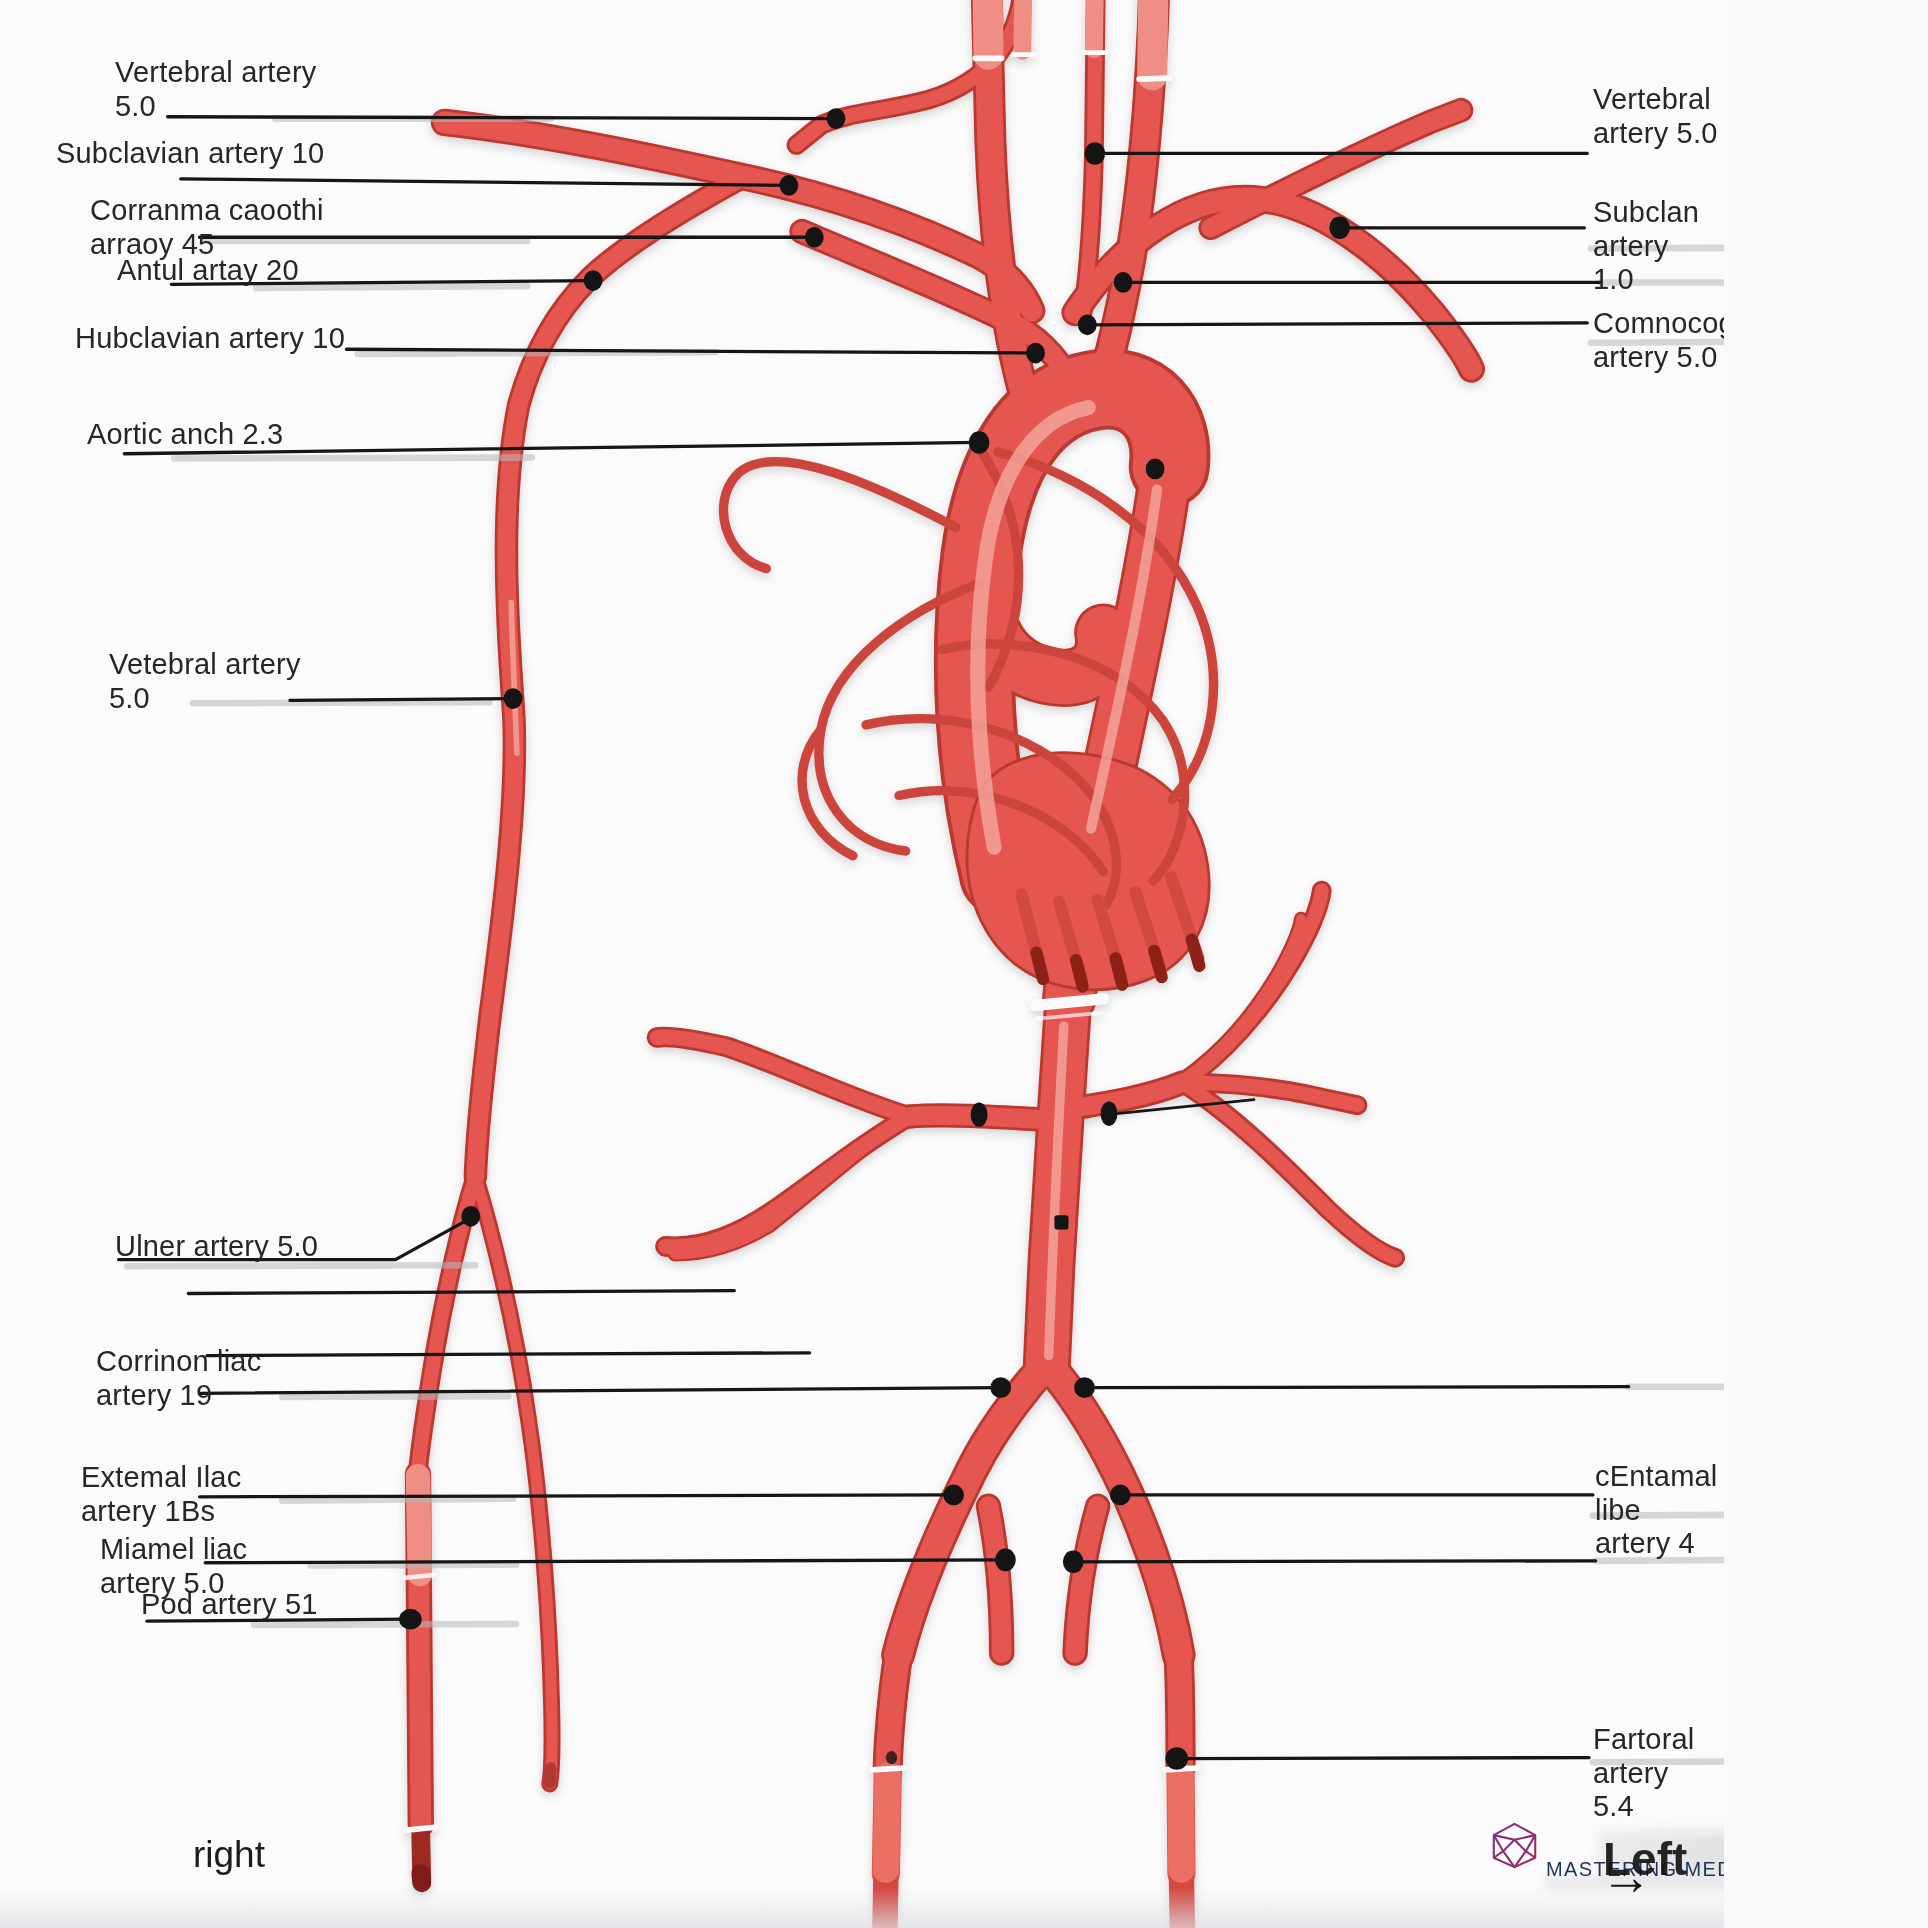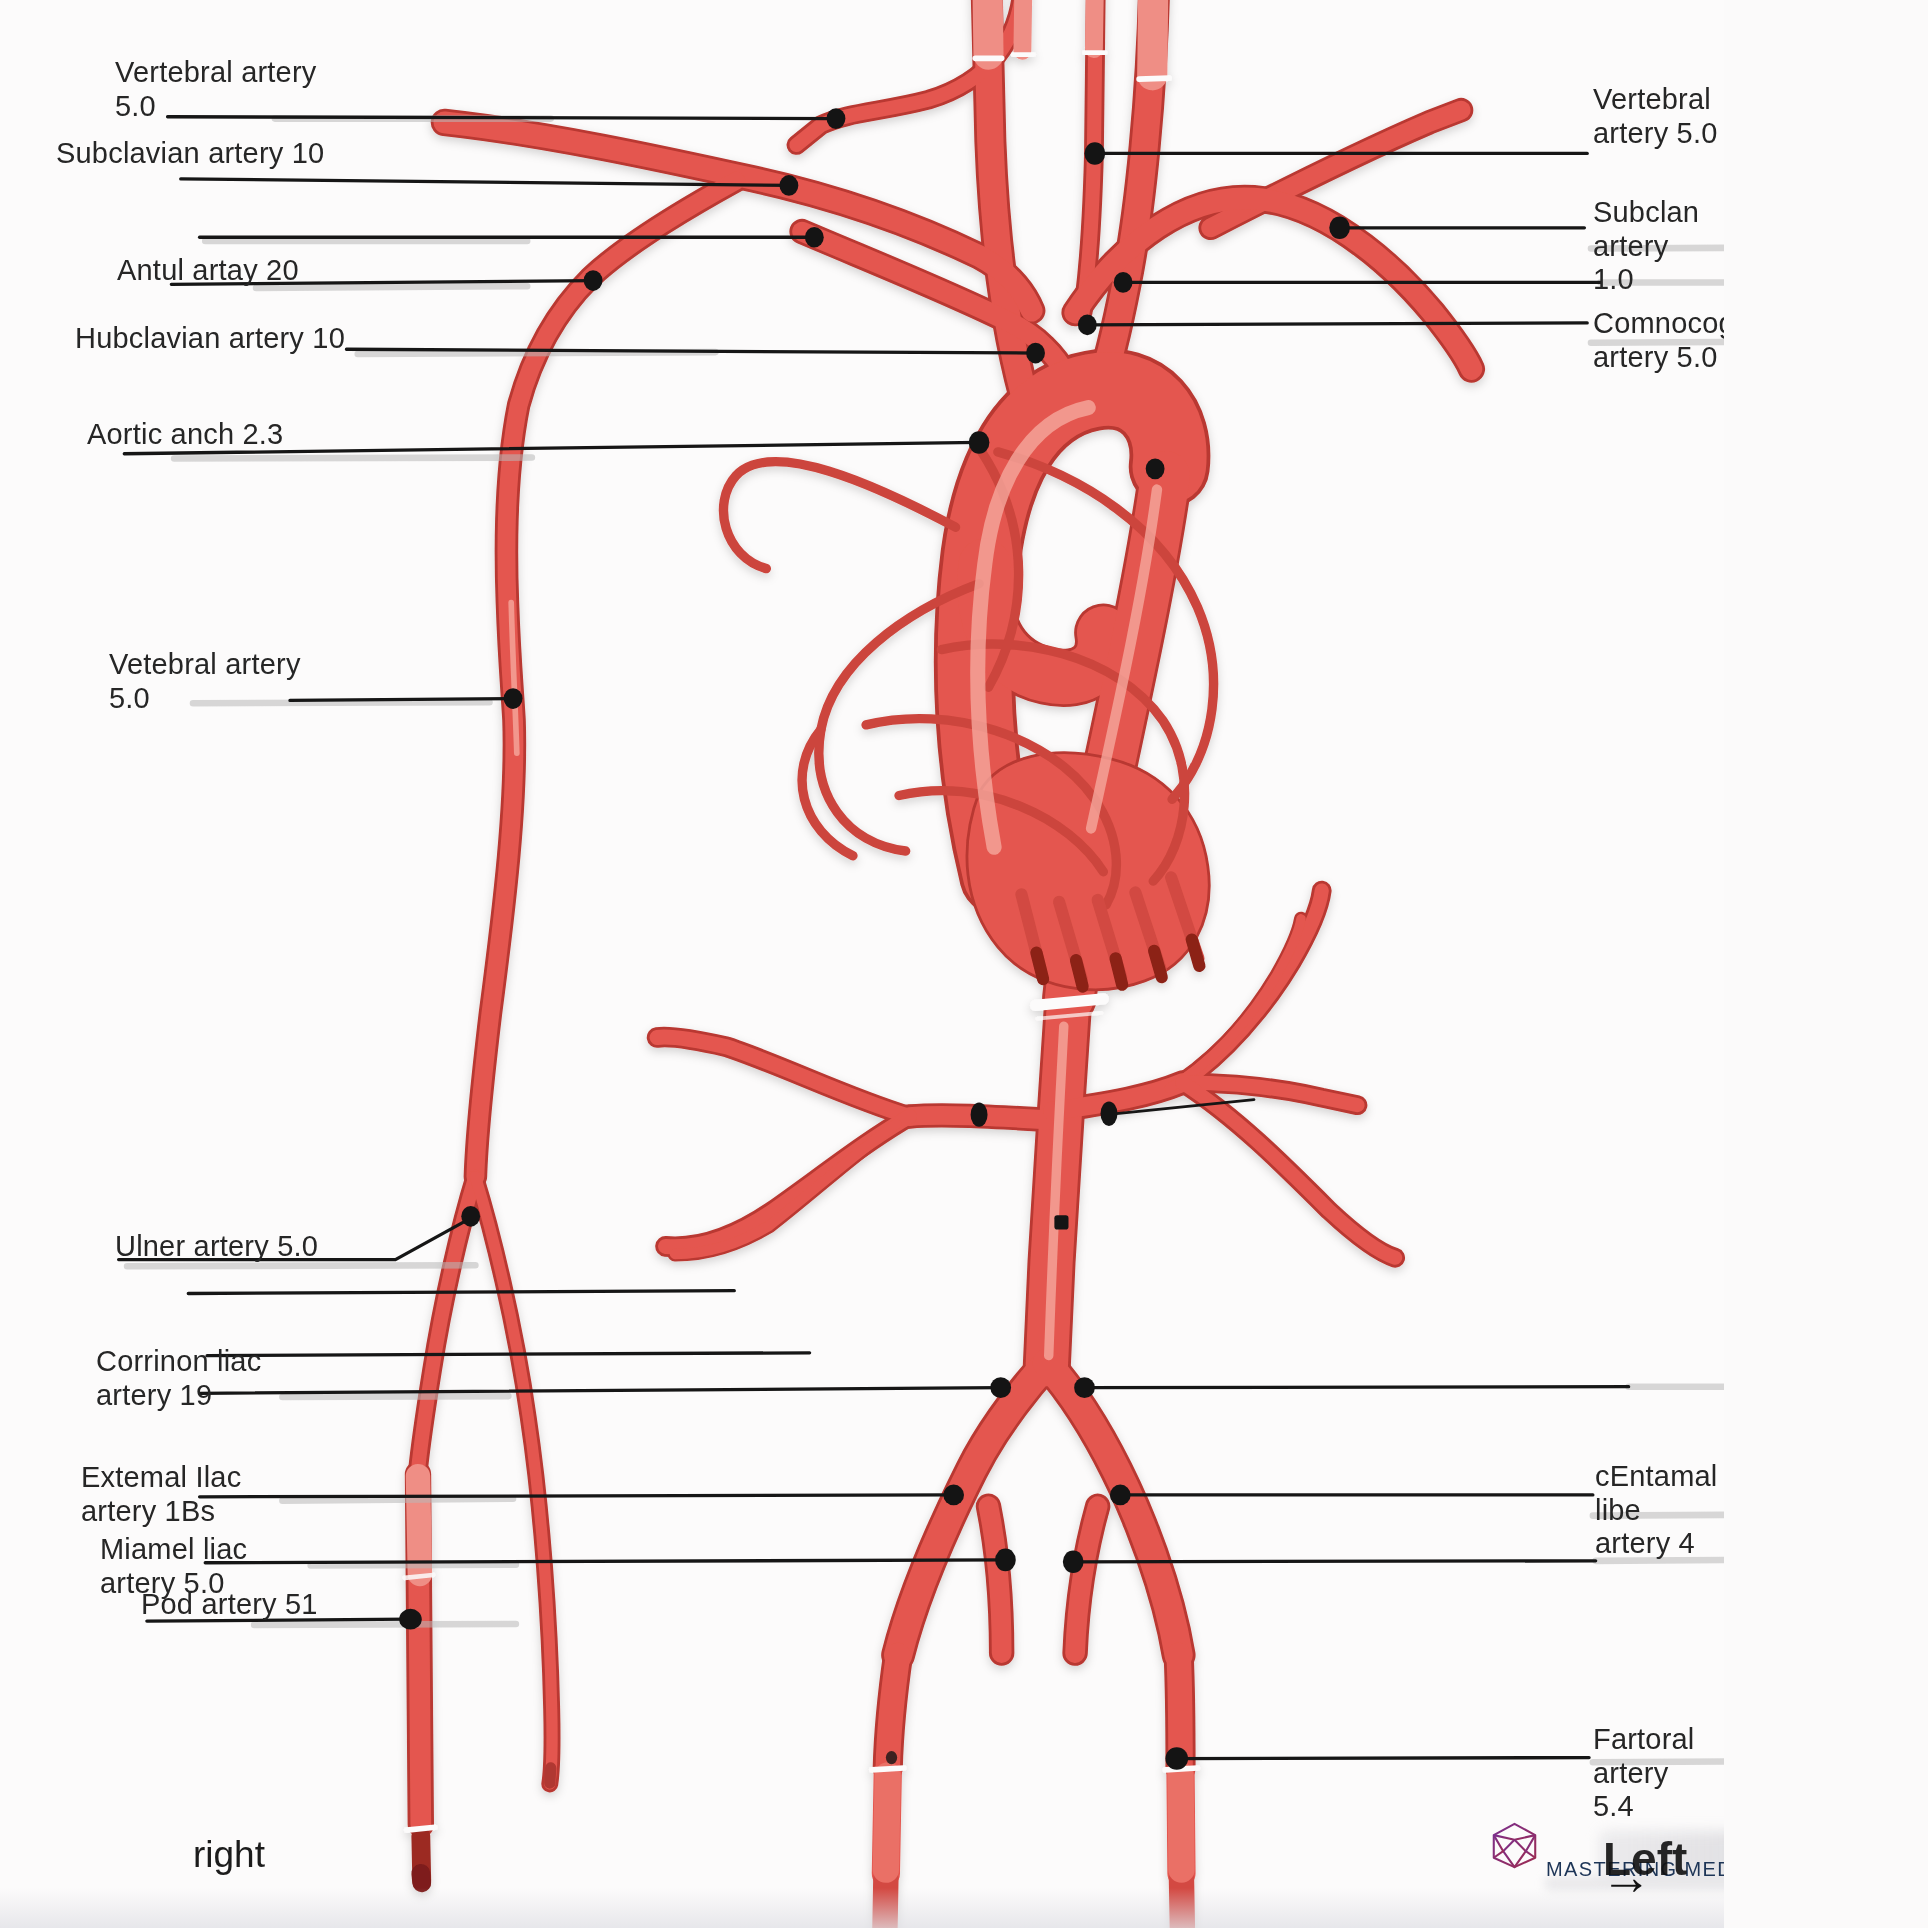--- a/index.html
+++ b/index.html
@@ -255,20 +255,22 @@
       <ellipse cx="1193" cy="300" rx="10" ry="11"></ellipse>
         <ellipse cx="1155" cy="345" rx="10" ry="11"></ellipse>
       <rect x="1120" y="1291" width="15" height="15" rx="3"></rect>
       <ellipse cx="947" cy="1867" rx="6" ry="7" opacity=".8"></ellipse>
     </g>
   </svg>
 
   <div class="lbl" style="left:115px;top:56px">Vertebral artery
 5.0</div>
   <div class="lbl" style="left:56px;top:137px">Subclavian artery 10</div>
+  <div class="lbl" style="left:90px;top:194px">Corranma caoothi
+arraoy 45</div>
   <div class="lbl" style="left:117px;top:254px">Antul artay 20</div>
   <div class="lbl" style="left:75px;top:322px">Hubclavian artery 10</div>
   <div class="lbl" style="left:87px;top:418px">Aortic anch 2.3</div>
   <div class="lbl" style="left:109px;top:648px">Vetebral artery
 5.0</div>
   <div class="lbl" style="left:115px;top:1230px">Ulner artery 5.0</div>
   <div class="lbl" style="left:96px;top:1345px">Corrinon liac
 artery 19</div>
   <div class="lbl" style="left:81px;top:1461px">Extemal Ilac
 artery 1Bs</div>

